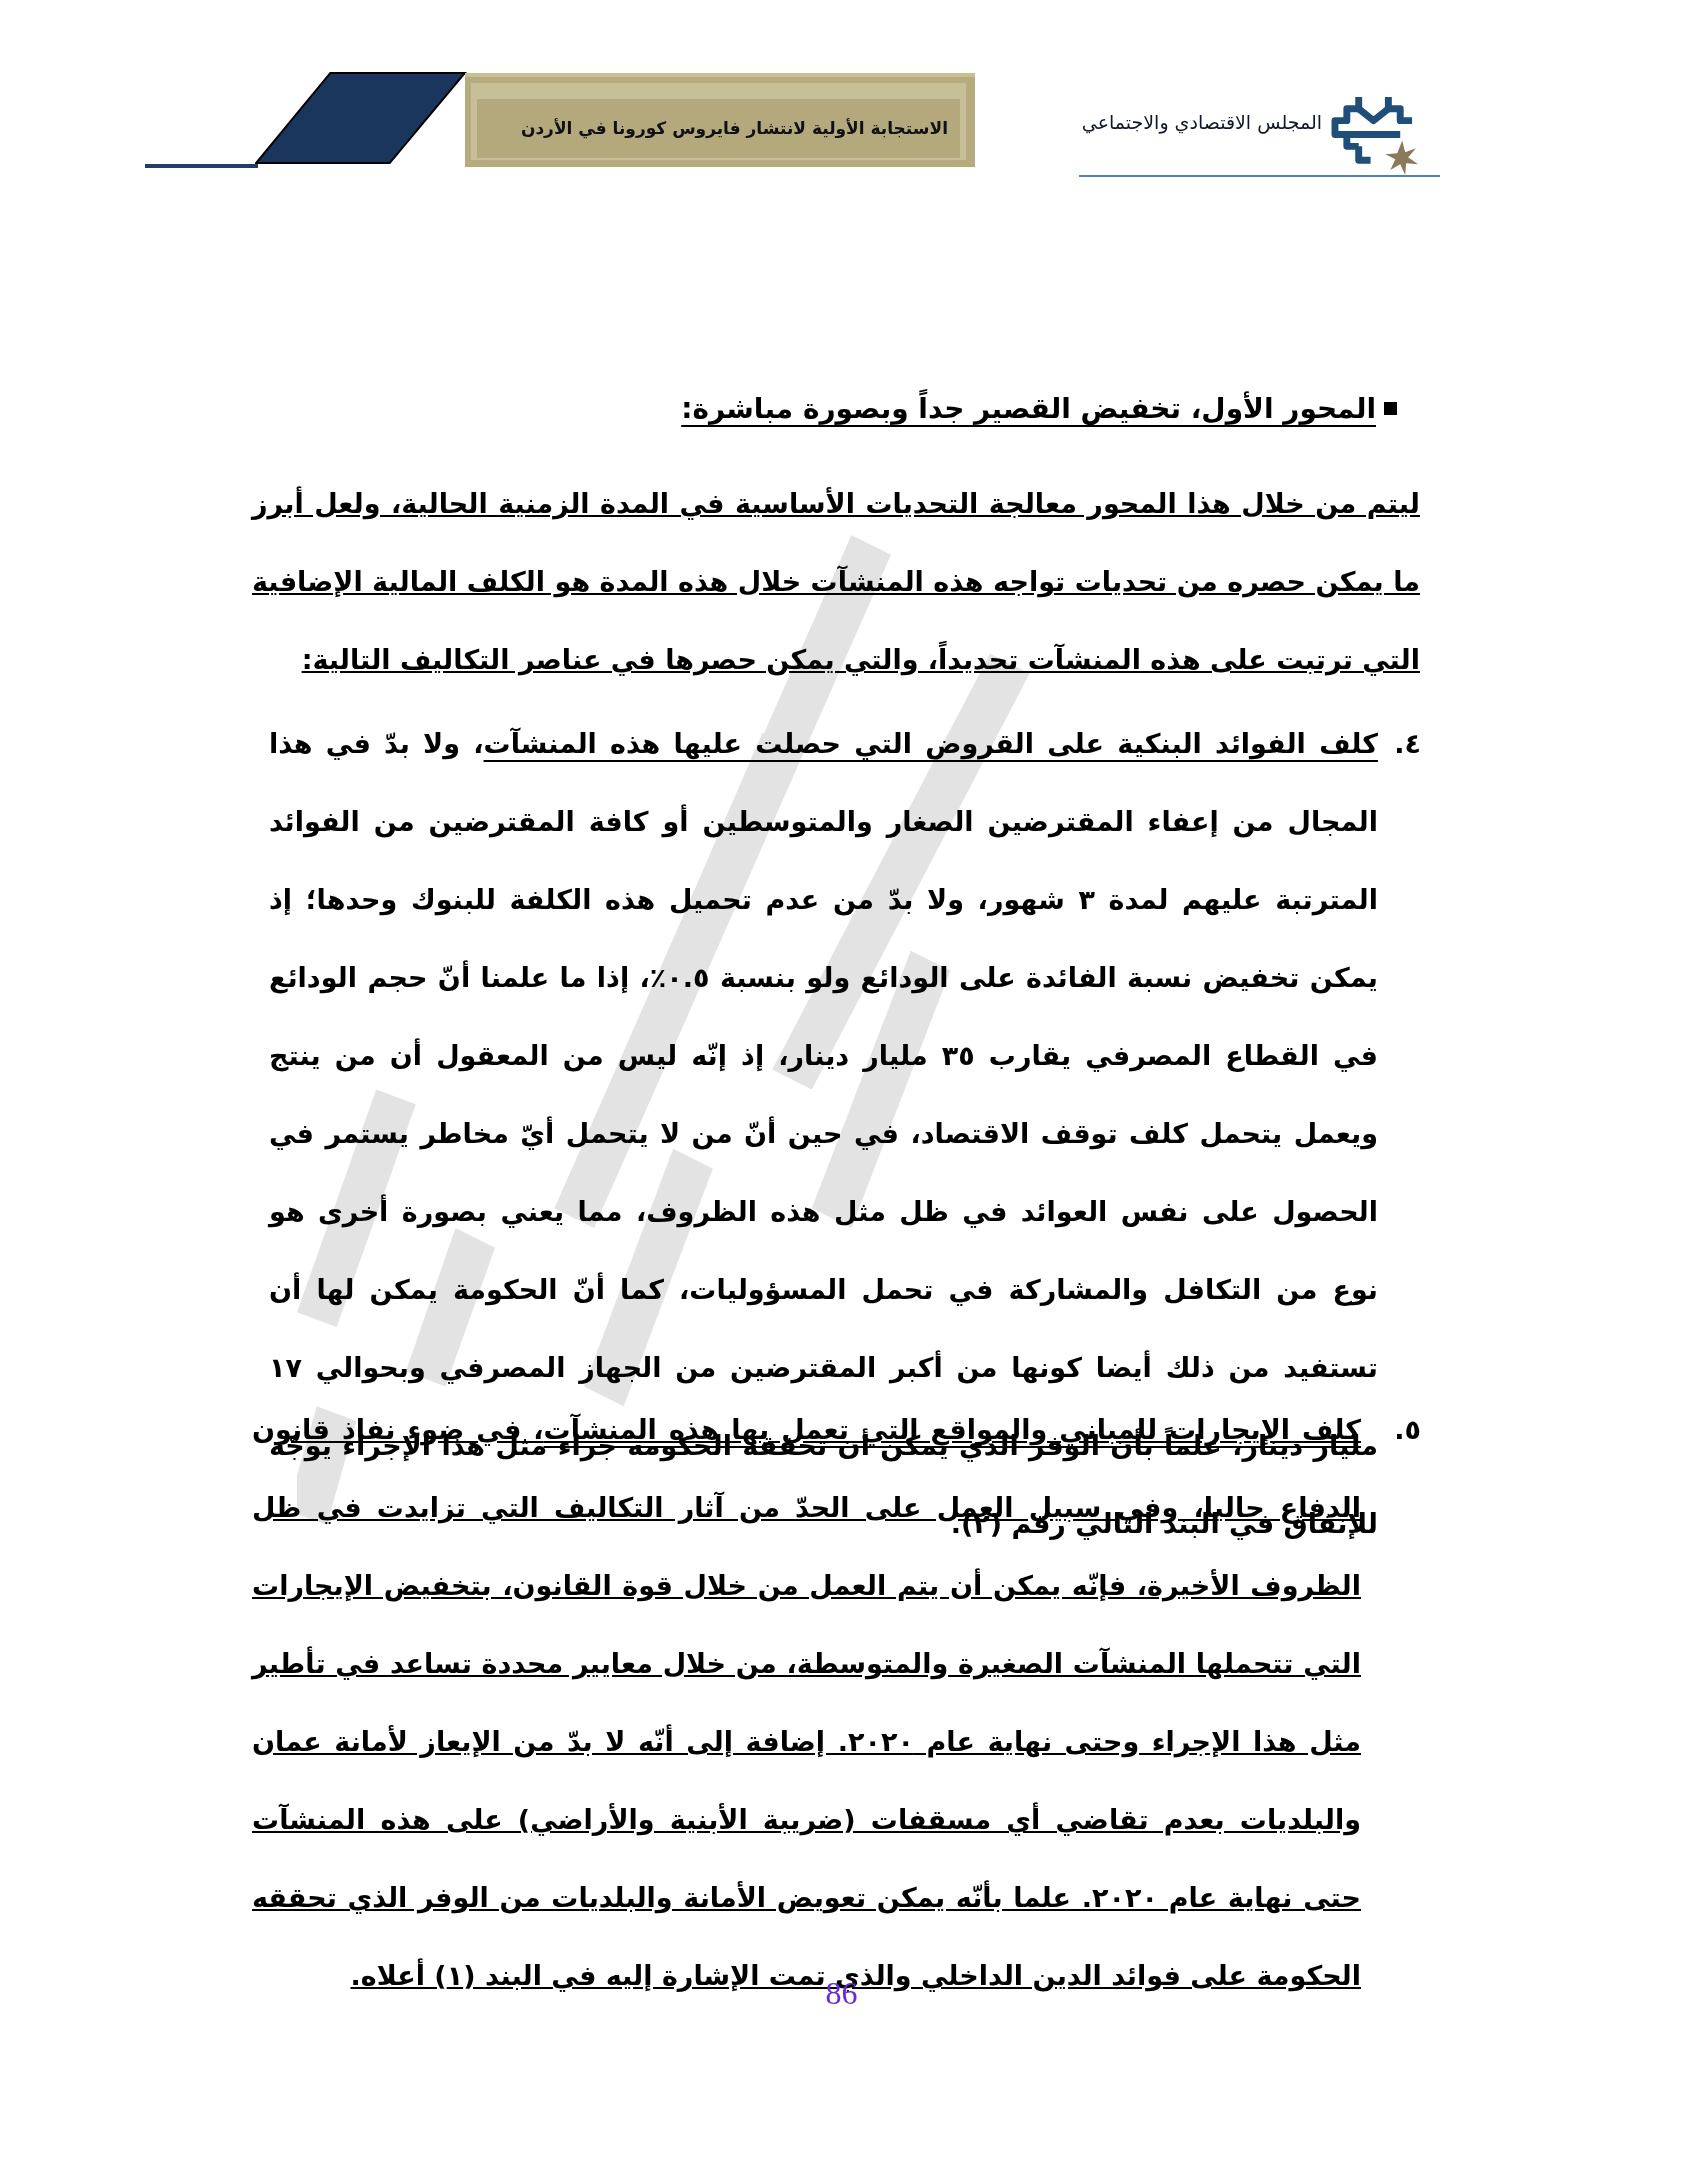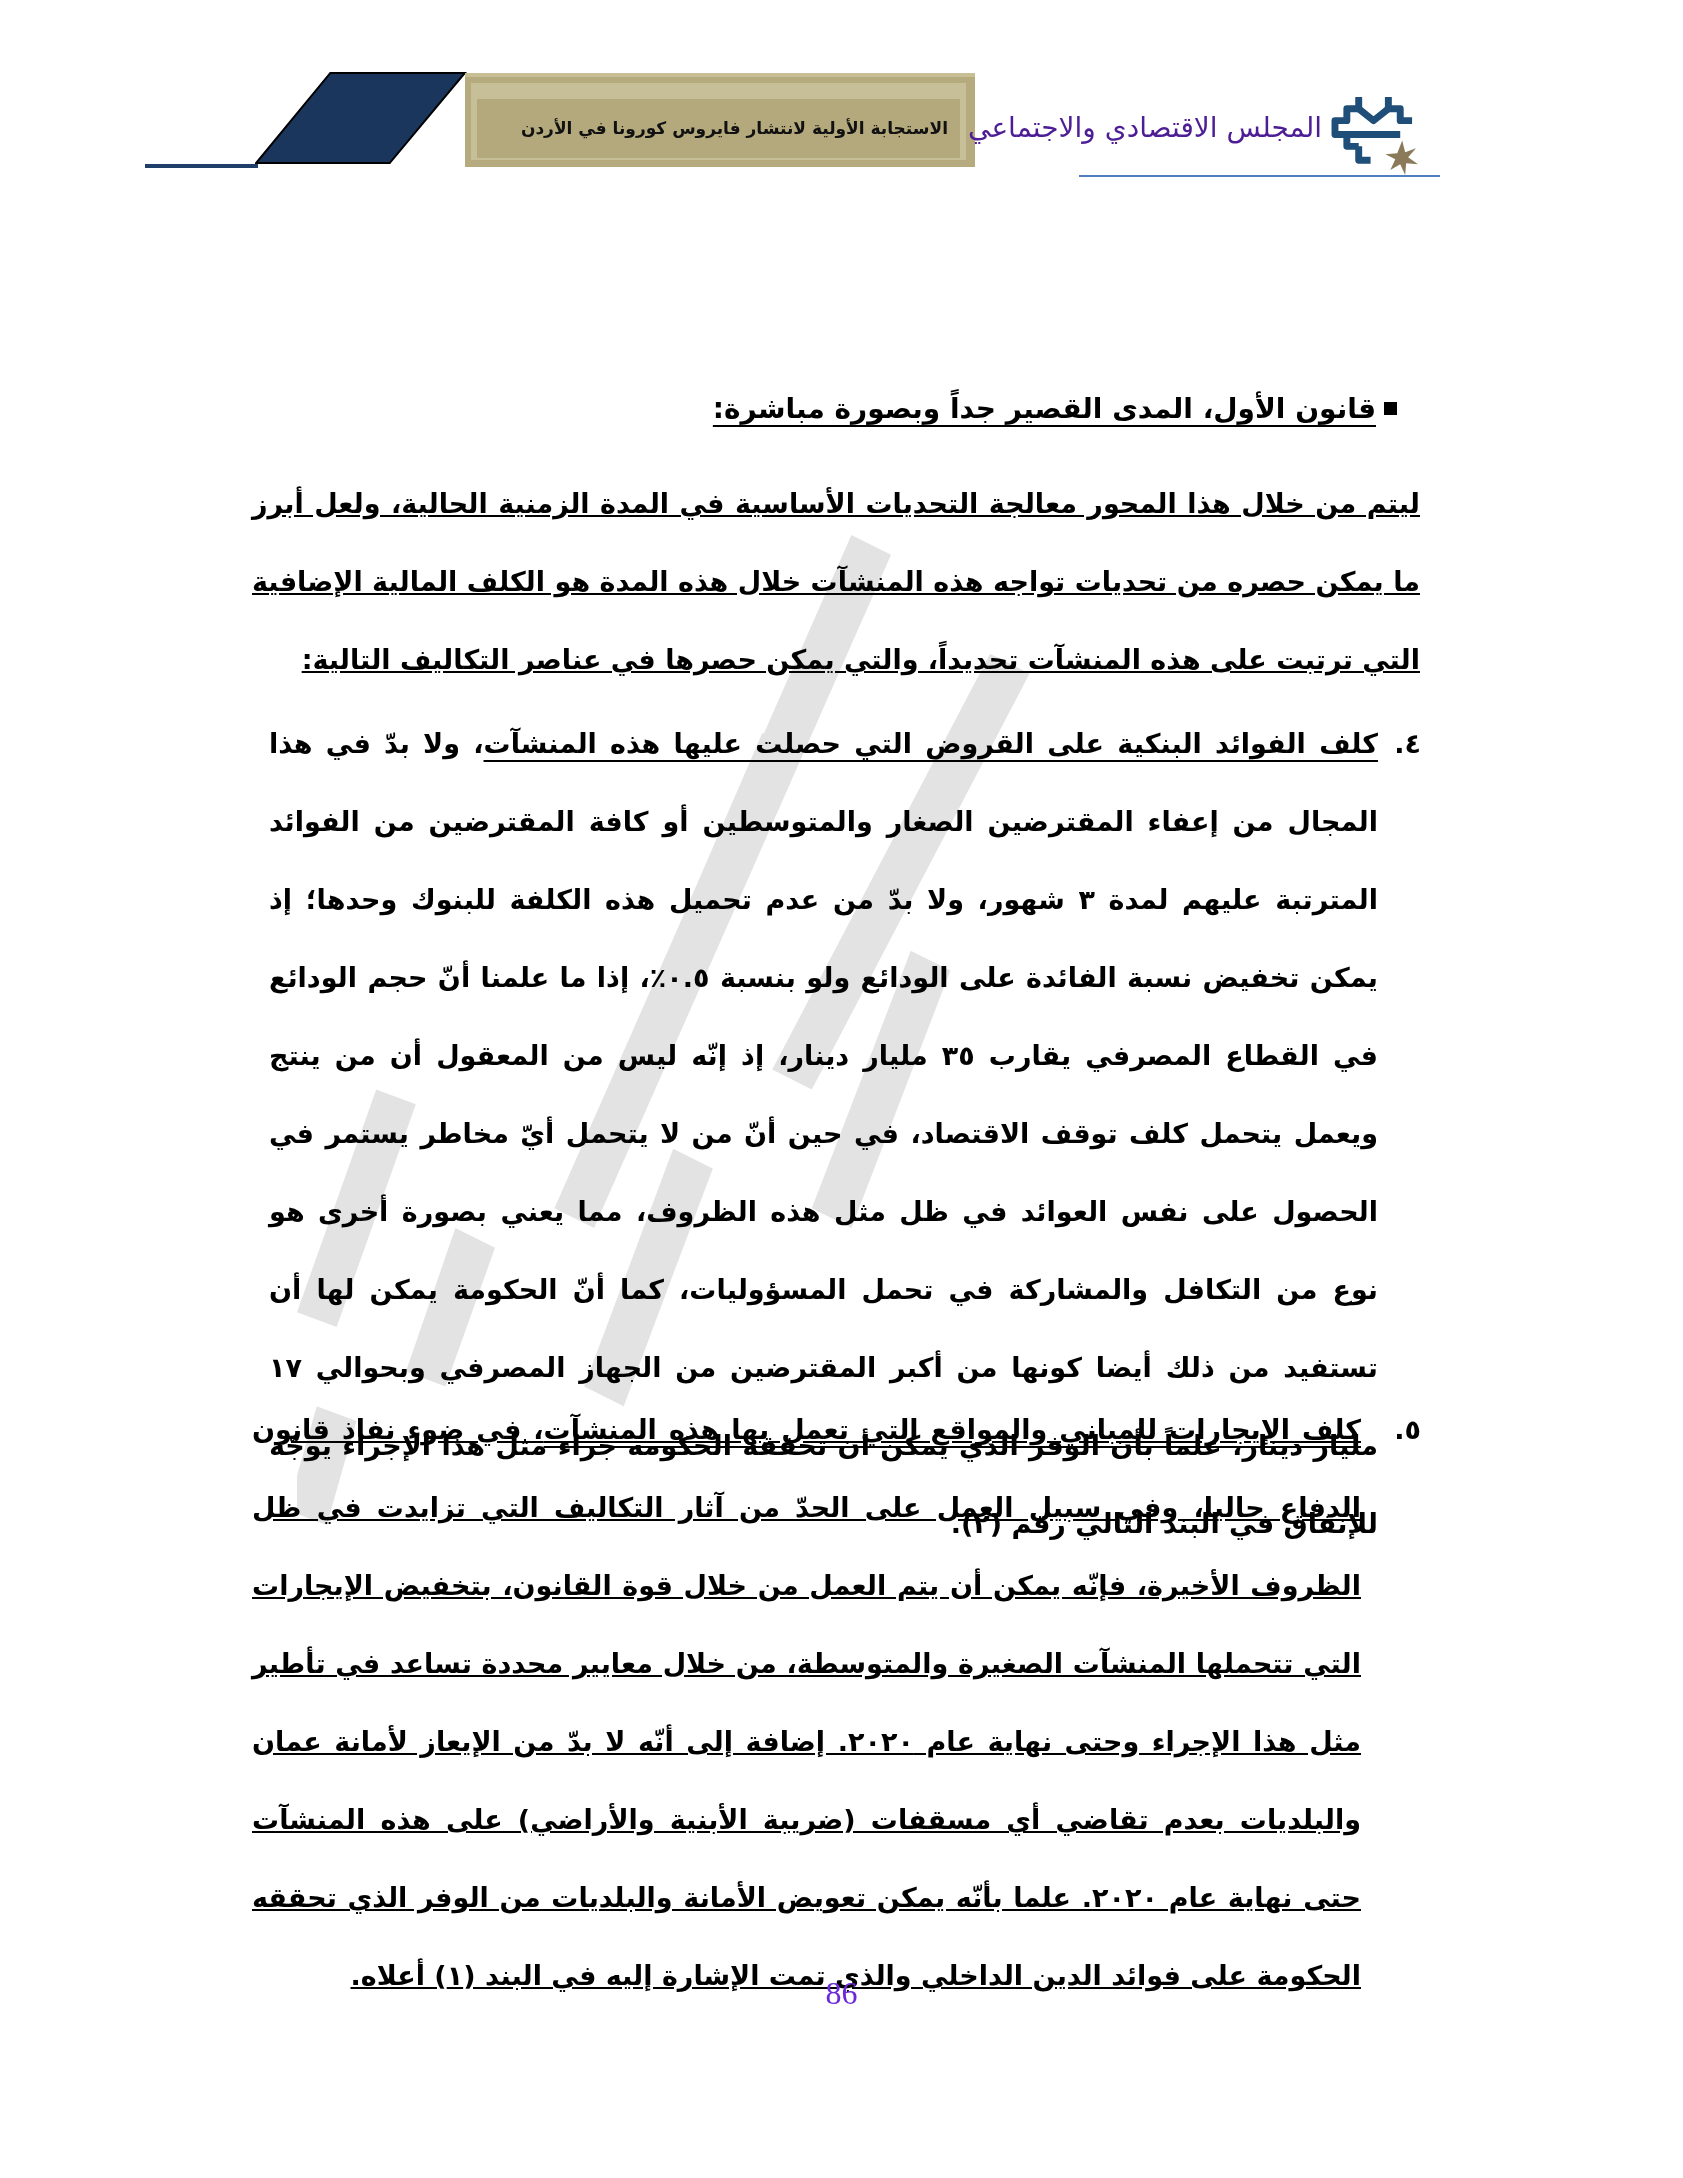--- a/index.html
+++ b/index.html
@@ -9,22 +9,22 @@
   
   .hdr-para { position:absolute; left:255px; top:72px; width:212px; height:92px; }
   .hdr-underbar { position:absolute; left:145px; top:164px; width:113px; height:4px; background:#1f3f6a; }
   .hdr-box-outer { position:absolute; left:465px; top:73px; width:510px; height:94px; background:#b6ab7f; }
   .hdr-box-top { position:absolute; left:465px; top:73px; width:510px; height:4px; background:#c8bf94; }
   .hdr-box-mid { position:absolute; left:471px; top:83px; width:495px; height:77px; background:#c7bf97; }
   .hdr-box-inner { position:absolute; left:477px; top:99px; width:483px; height:59px; background:#b4a97c; }
   .hdr-title { position:absolute; left:477px; top:99px; width:471px; height:59px; direction:rtl; text-align:right;
     font-family:"DejaVu Sans", sans-serif; font-weight:bold; font-size:17px; line-height:59px; color:#111; white-space:nowrap; }
 
-  .logo-text { position:absolute; left:995px; top:111px; width:327px; direction:rtl; text-align:center;
-    font-family:"DejaVu Sans", sans-serif; font-size:28px; color:#4c1d95; white-space:nowrap; }
+  .logo-text { position:absolute; left:995px; top:111px; width:327px; direction:rtl; text-align:right;
+    font-family:"DejaVu Sans", sans-serif; font-size:19px; color:#0f172a; white-space:nowrap; }
   .logo-icon { position:absolute; left:1329px; top:91px; width:95px; height:85px; }
   .logo-line { position:absolute; left:1079px; top:175px; width:361px; height:2px; background:#4f7fc1; }
 
   
   .text { position:absolute; direction:rtl; text-align:justify; text-align-last:right;
     font-family:"DejaVu Sans", sans-serif; font-weight:bold; font-size:27px; line-height:78px; color:#000; }
   .text p { margin:0; }
   .u { text-decoration:underline; text-underline-offset:7px; text-decoration-thickness:2px; }
 
   .intro { left:252px; top:208px; width:1168px; }
@@ -84,21 +84,21 @@
     </g>
     <g fill="#8a7a5a">
       <polygon points="74,50 77,62 88,58 80,67 90,74 78,73 77,85 72,74 62,80 67,69 57,64 69,63"></polygon>
     </g>
   </svg>
   <div class="logo-line"></div>
 
 
   <div class="bullet"></div>
   <div class="heading">
-    <span class="u">قانون الأول، المدى القصير جداً وبصورة مباشرة:</span>
+    <span class="u">المحور الأول، تخفيض القصير جداً وبصورة مباشرة:</span>
   </div>
 
   <div class="text para1">
     <p>ليتم من خلال هذا المحور معالجة التحديات الأساسية في المدة الزمنية الحالية، ولعل أبرز ما يمكن حصره من تحديات تواجه هذه المنشآت خلال هذه المدة هو الكلف المالية الإضافية التي ترتبت على هذه المنشآت تحديداً، والتي يمكن حصرها في عناصر التكاليف التالية:</p>
   </div>
 
   <div class="num num4">٤.</div>
   <div class="text item item4">
     <p><span class="u">كلف الفوائد البنكية على القروض التي حصلت عليها هذه المنشآت</span><span>، ولا بدّ في هذا المجال من إعفاء المقترضين الصغار والمتوسطين أو كافة المقترضين من الفوائد المترتبة عليهم لمدة ٣ شهور، ولا بدّ من عدم تحميل هذه الكلفة للبنوك وحدها؛ إذ يمكن تخفيض نسبة الفائدة على الودائع ولو بنسبة ٠.٥٪، إذا ما علمنا أنّ حجم الودائع في القطاع المصرفي يقارب ٣٥ مليار دينار، إذ إنّه ليس من المعقول أن من ينتج ويعمل يتحمل كلف توقف الاقتصاد، في حين أنّ من لا يتحمل أيّ مخاطر يستمر في الحصول على نفس العوائد في ظل مثل هذه الظروف، مما يعني بصورة أخرى هو نوع من التكافل والمشاركة في تحمل المسؤوليات، كما أنّ الحكومة يمكن لها أن تستفيد من ذلك أيضا كونها من أكبر المقترضين من الجهاز المصرفي وبحوالي ١٧ مليار دينار، علماً بأن الوفر الذي يمكن أن تحققه الحكومة جراء مثل هذا الإجراء يوجّه للإنفاق في البند التالي رقم (٢).</span></p>
   </div>

